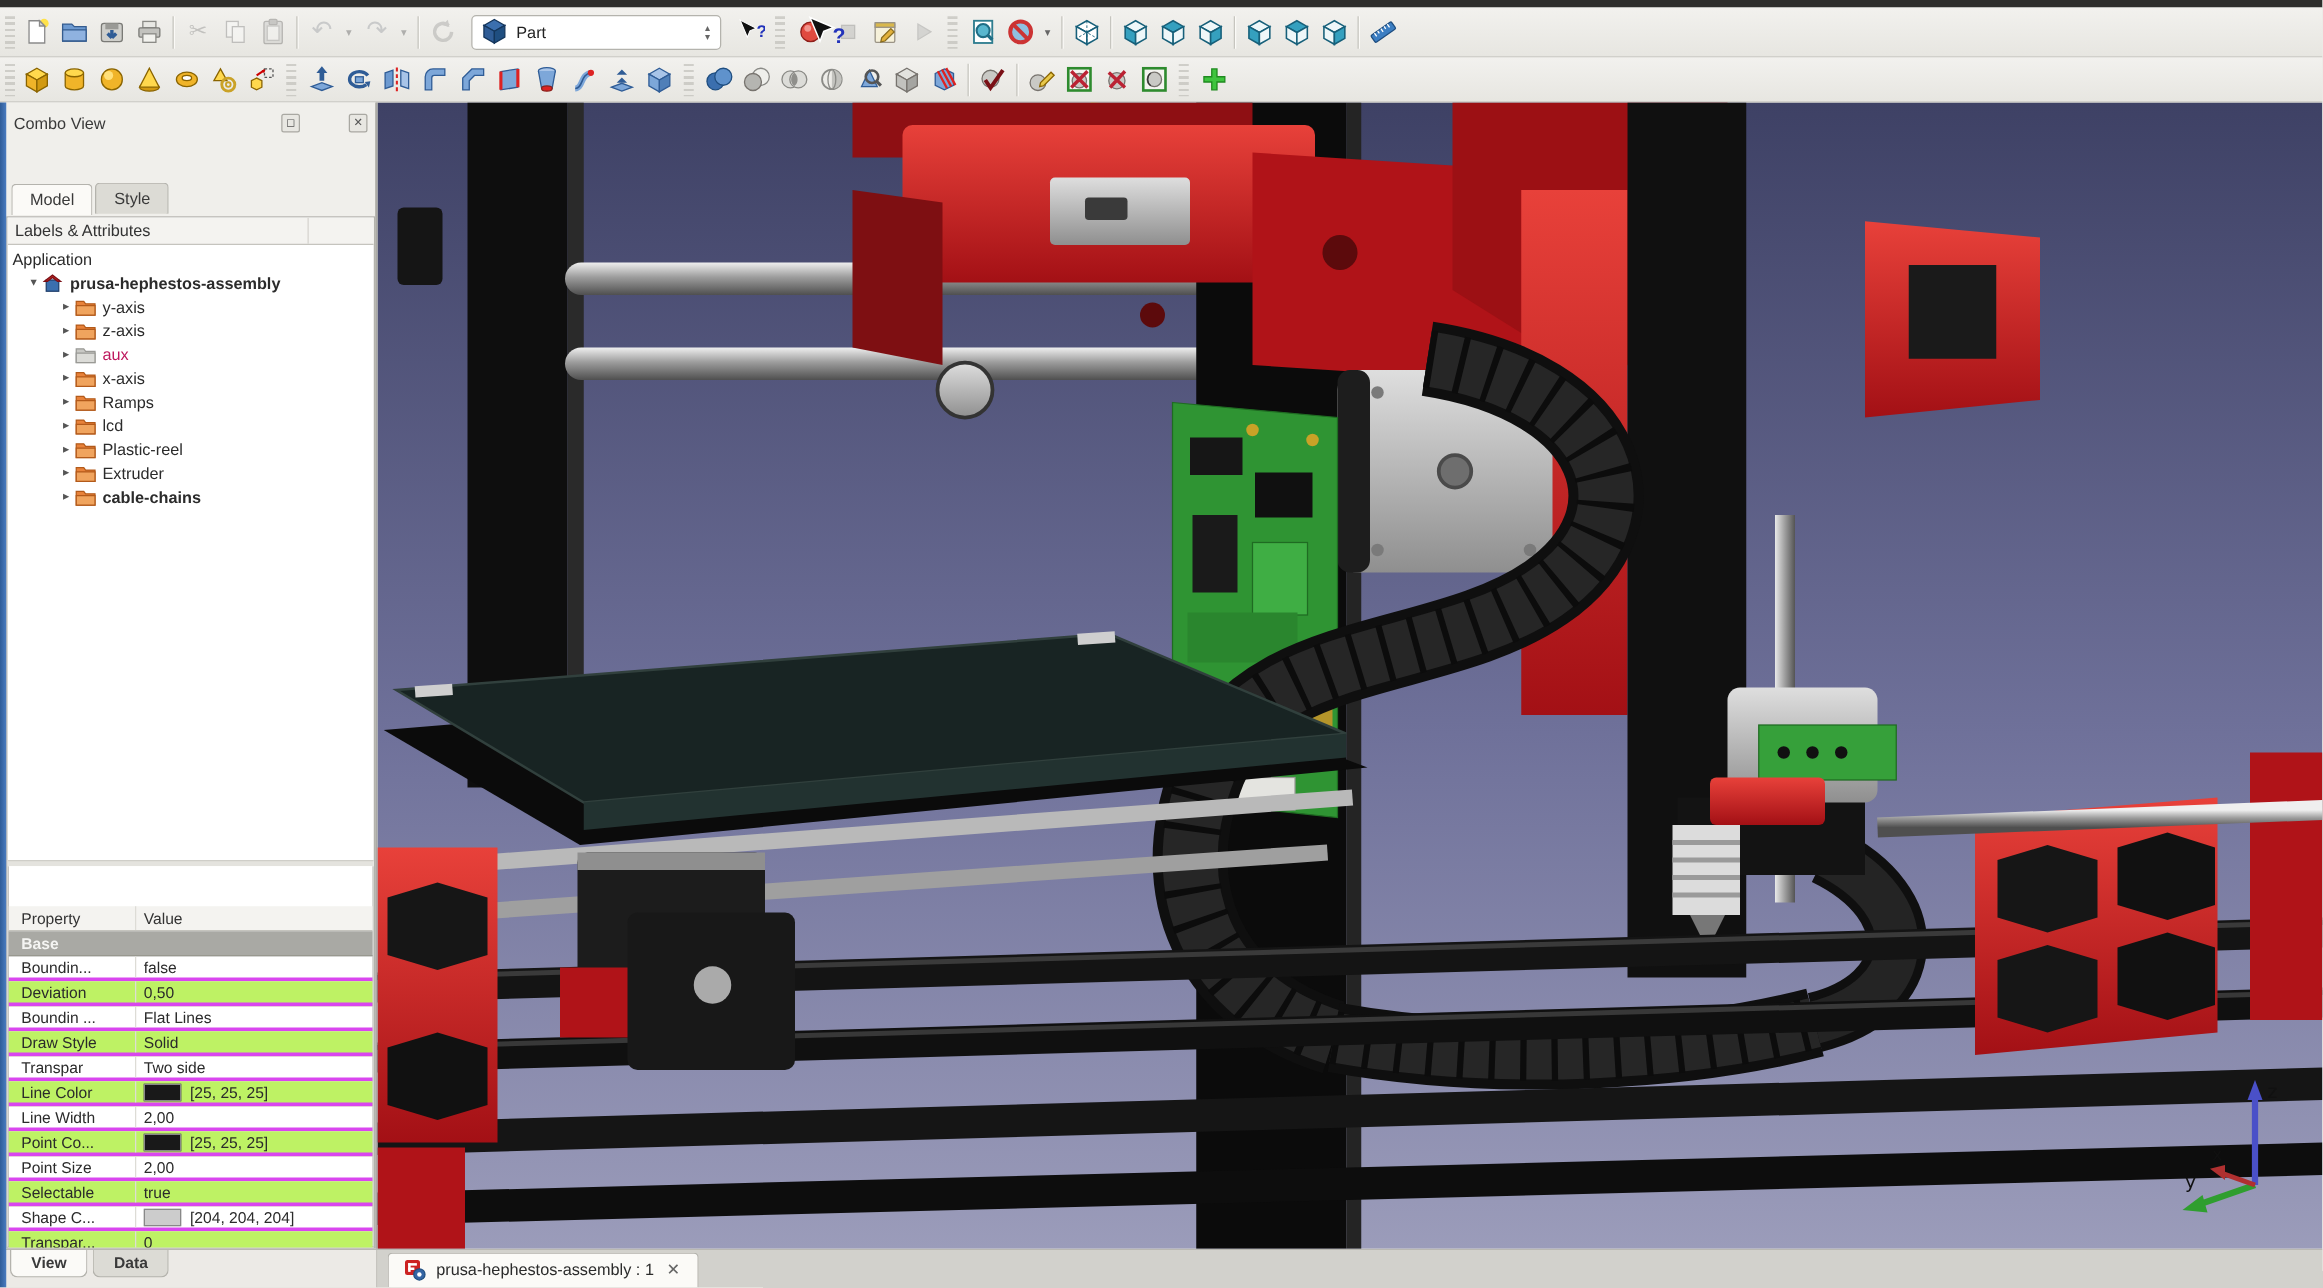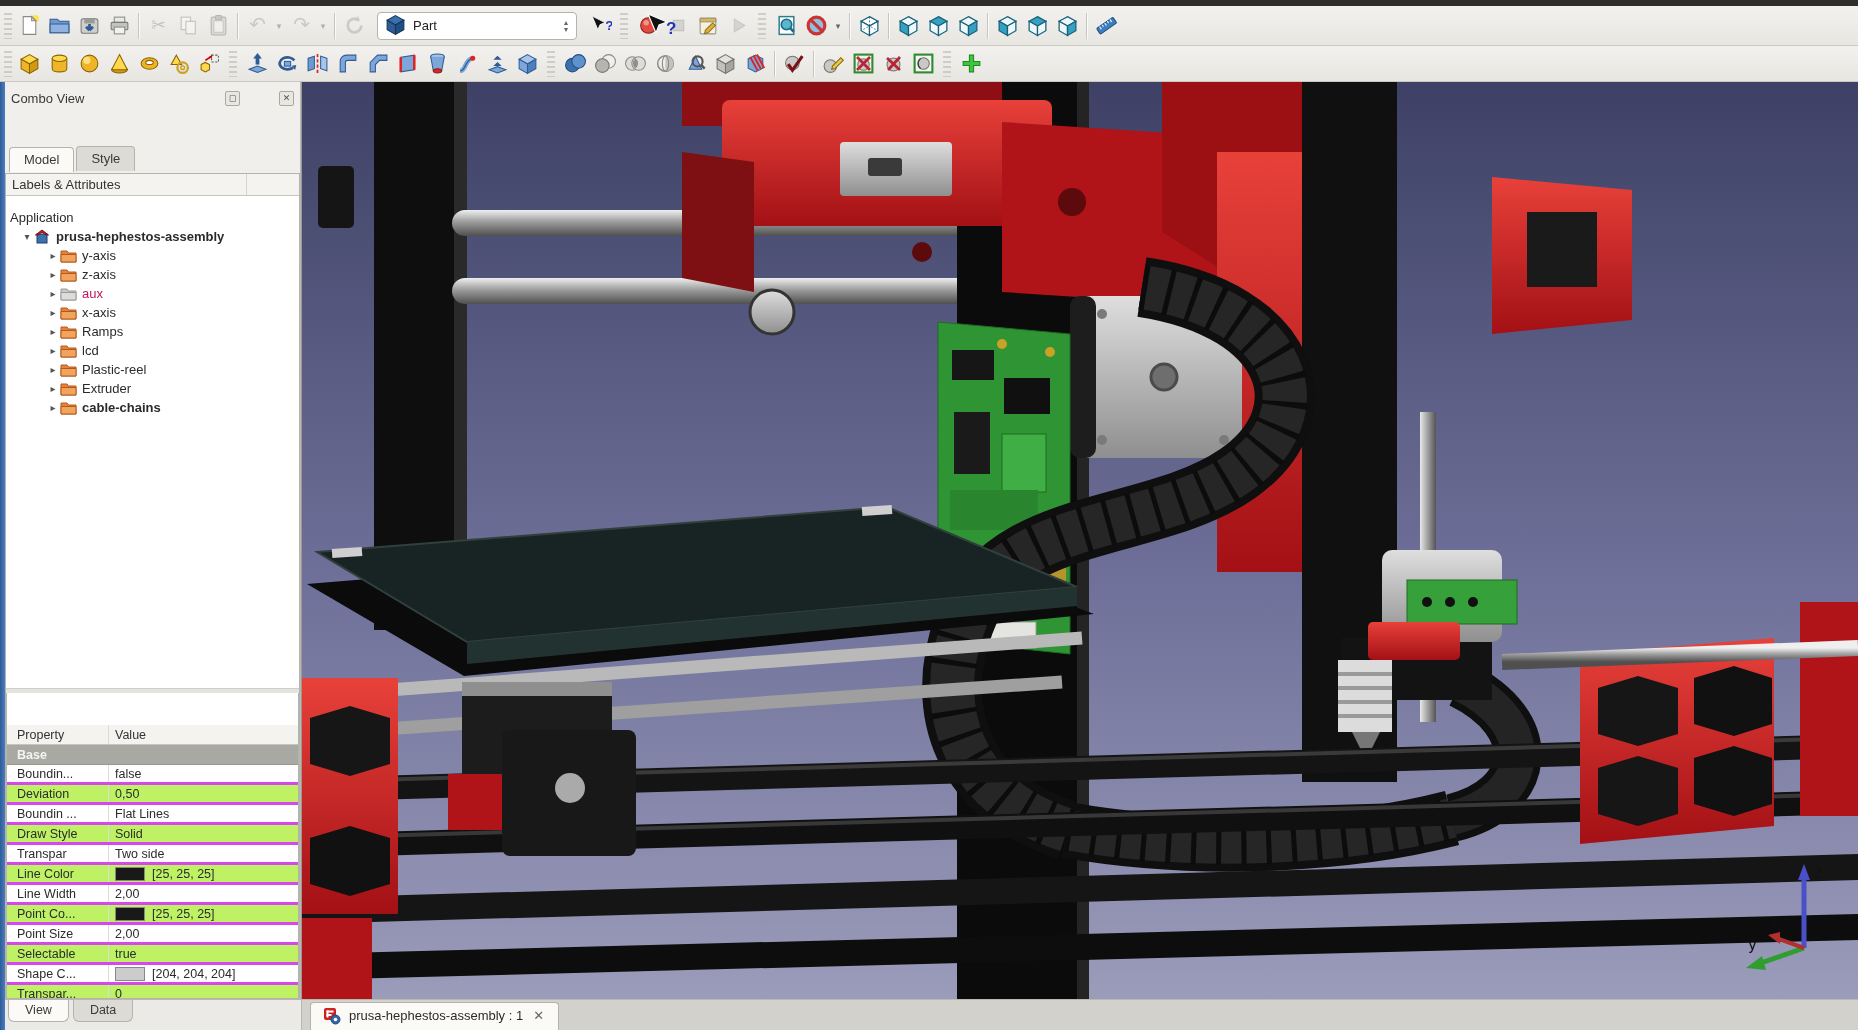--- a/index.html
+++ b/index.html
@@ -37,41 +37,41 @@
   .mini-btn { width:15px; height:15px; border:1px solid #a9a8a2; background:#e8e7e2; border-radius:2px;
     font-size:9px; line-height:13px; text-align:center; color:#555; margin-left:3px; }
   .tabs { display:flex; padding-left:4px; height:27px; align-items:flex-start;margin-top:40px; }
   .tab { padding:4px 14px 5px; border:1px solid #b4b3ad; border-bottom:none;
     border-radius:4px 4px 0 0; background:#dcdbd5; margin-right:2px; color:#3a3a3a; }
   .tab.active { background:#fbfaf7; font-weight:normal; position:relative; top:1px; }
   .tree-wrap { background:#fff; border:1px solid #b4b3ad; flex:1; display:flex; flex-direction:column; overflow:hidden; }
   .tree-header { height:22px; background:#f4f3f0; border-bottom:1px solid #c5c4be;
     padding:3px 6px; color:#333; position:relative; }
   .tree-header::after { content:""; position:absolute; right:52px; top:0; bottom:0; width:1px; background:#d5d4ce; }
-  .tree { padding:12px 0; overflow:hidden; flex:1; }
+  .tree { padding:2px 0; overflow:hidden; flex:1; }
   .tree-row { display:flex; align-items:center; height:19px; white-space:nowrap; }
   .tree-row .exp { width:14px; text-align:center; color:#555; font-size:10px; flex:none; }
   .tree-row .ticon { width:17px; height:15px; margin-right:5px; flex:none; }
   .tree-row.bold .tlabel { font-weight:bold; }
   .tree-row.dim .tlabel { color:#be185d; }
   .splitter { height:5px; background:#e4e3de; border-top:1px solid #cfceC8; }
   
   .props { background:#fff; border:1px solid #b4b3ad; border-top:none; height:305px; font-size:12.5px; }
   .prow { display:flex; height:20px; align-items:center; border-bottom:3px solid #d946ef; }
   .prow.header { background:#f4f3f0; border-bottom:1px solid #c5c4be; color:#333;margin-top:32px; }
   .prow .pname { width:102px; padding-left:10px; border-right:1px solid #dddcd6;
     overflow:hidden; white-space:nowrap; flex:none; height:100%; display:flex; align-items:center; }
   .prow .pval { flex:1; padding-left:6px; display:flex; align-items:center; overflow:hidden; white-space:nowrap; height:100%; }
   .prow.alt { background:#bef264; }
   .prow.group { background:#a9a9a4; color:#f4f4f2; font-weight:bold; border-bottom:1px solid #98988f; }
   .prow.group .pname { border-right:none; }
   .swatch { width:30px; height:14px; margin-right:7px; border:1px solid #888; flex:none; }
   
   .bottom-bar { height:31px; display:flex; background:#d9d8d3; border-top:1px solid #b9b8b2; }
-  .bt-left { width:302px; background:#eceae6; display:flex; align-items:flex-start; padding-left:8px; border-right:1px solid #b9b8b2; }
+  .bt-left { width:302px; background:#eceae6; display:flex; align-items:flex-start; padding-left:8px; border-right:1px solid #b9b8b2;font-weight:bold; }
   .btab { padding:3px 16px 4px; border:1px solid #b4b3ad; border-top:none;
     border-radius:0 0 6px 6px; background:#dcdbd5; margin-right:4px; color:#3a3a3a; font-size:12.5px; }
   .btab.active { background:#fbfaf7; }
   .doc-tabbar { flex:1; display:flex; align-items:flex-end; padding-left:8px; background:#d2d1cc; }
   .doc-tab { display:flex; align-items:center; gap:8px; background:#fbfaf7;
     border:1px solid #b4b3ad; border-bottom:none; border-radius:4px 4px 0 0;
     padding:4px 12px 6px; height:28px; }
   .doc-close { color:#666; font-weight:bold; font-size:13px; padding:0 2px; }
   
   .viewport { flex:1; position:relative; border-left:1px solid #9a9994; }

